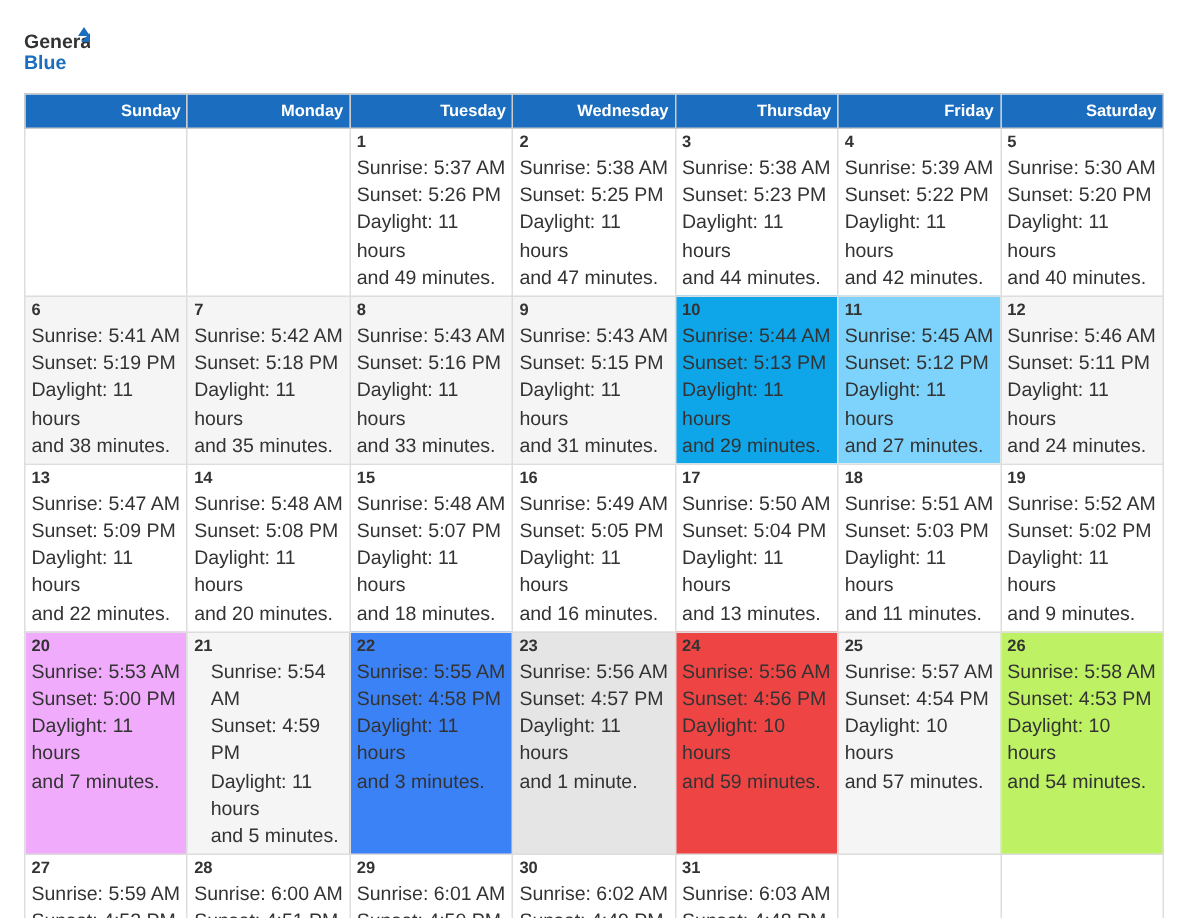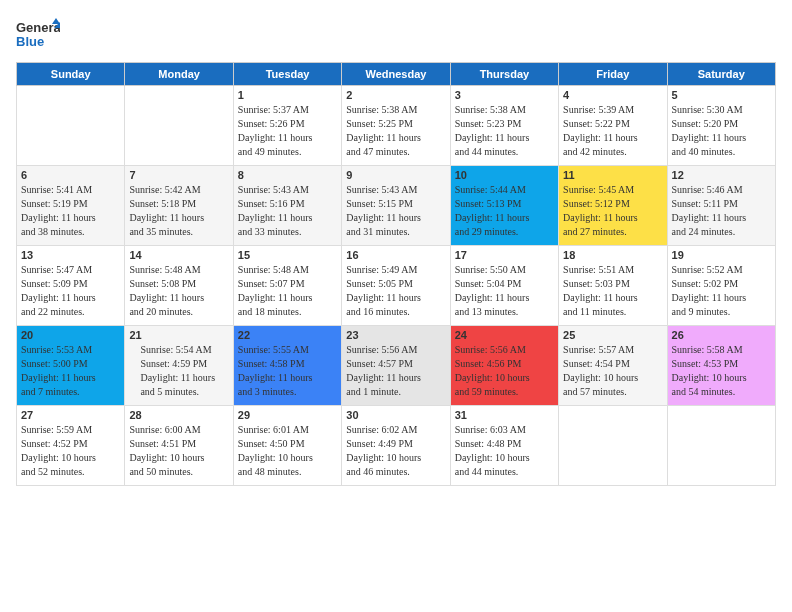--- a/index.html
+++ b/index.html
@@ -43,21 +43,21 @@
     }
     .calendar {
       width: 100%;
       border-collapse: collapse;
       font-size: 9.5px;
     }
     .calendar th {
       background: #1a6dbf;
       color: #fff;
       padding: 5px 4px;
-      text-align: center;
+      text-align: right;
       font-size: 11px;
       font-weight: bold;
       border: 1px solid #ccc;
     }
     .calendar td {
       border: 1px solid #ddd;
       padding: 3px 4px;
       vertical-align: top;
       height: 80px;
       width: 107px;
@@ -67,24 +67,23 @@
       background: #f5f5f5;
     }
     .day-number {
       font-weight: bold;
       font-size: 11px;
       color: #333;
       display: block;
       margin-bottom: 2px;
     }
     .day-info {
-      font-size: 10px;
+      font-size: 13px;
       color: #333;
       line-height: 1.4;
-      font-family: Liberation Serif, serif;
     }
     .empty {
       background: #fff !important;
     }
   </style>
 </head>
 <body>
 
 <div class="page">
   <div class="header">
@@ -185,21 +184,21 @@
 Daylight: 11 hours
 and 31 minutes.</div>
           </td>
           <td style="background: #0ea5e9;">
             <span class="day-number">10</span>
             <div class="day-info" style="white-space: pre-line;">Sunrise: 5:44 AM
 Sunset: 5:13 PM
 Daylight: 11 hours
 and 29 minutes.</div>
           </td>
-          <td style="background: #fde047;">
+          <td style="background: #7dd3fc;">
             <span class="day-number">11</span>
             <div class="day-info" style="white-space: pre-line;">Sunrise: 5:45 AM
 Sunset: 5:12 PM
 Daylight: 11 hours
 and 27 minutes.</div>
           </td>
           <td style="background: rgb(245, 245, 245);">
             <span class="day-number">12</span>
             <div class="day-info" style="white-space: pre-line;">Sunrise: 5:46 AM
 Sunset: 5:11 PM
@@ -252,21 +251,21 @@
           </td>
           <td>
             <span class="day-number">19</span>
             <div class="day-info" style="white-space: pre-line;">Sunrise: 5:52 AM
 Sunset: 5:02 PM
 Daylight: 11 hours
 and 9 minutes.</div>
           </td>
         </tr>
         <tr>
-          <td style="background: #0ea5e9;">
+          <td style="background: #f0abfc;">
             <span class="day-number">20</span>
             <div class="day-info" style="white-space: pre-line;">Sunrise: 5:53 AM
 Sunset: 5:00 PM
 Daylight: 11 hours
 and 7 minutes.</div>
           </td>
           <td style="background: rgb(245, 245, 245);">
             <span class="day-number">21</span>
             <div class="day-info" style="white-space: pre-line; margin-left: 11px;">Sunrise: 5:54 AM
 Sunset: 4:59 PM
@@ -294,21 +293,21 @@
 Daylight: 10 hours
 and 59 minutes.</div>
           </td>
           <td style="background: rgb(245, 245, 245);">
             <span class="day-number">25</span>
             <div class="day-info" style="white-space: pre-line;">Sunrise: 5:57 AM
 Sunset: 4:54 PM
 Daylight: 10 hours
 and 57 minutes.</div>
           </td>
-          <td style="background: #f0abfc;">
+          <td style="background: #bef264;">
             <span class="day-number">26</span>
             <div class="day-info" style="white-space: pre-line;">Sunrise: 5:58 AM
 Sunset: 4:53 PM
 Daylight: 10 hours
 and 54 minutes.</div>
           </td>
         </tr>
         <tr>
           <td>
             <span class="day-number">27</span>

